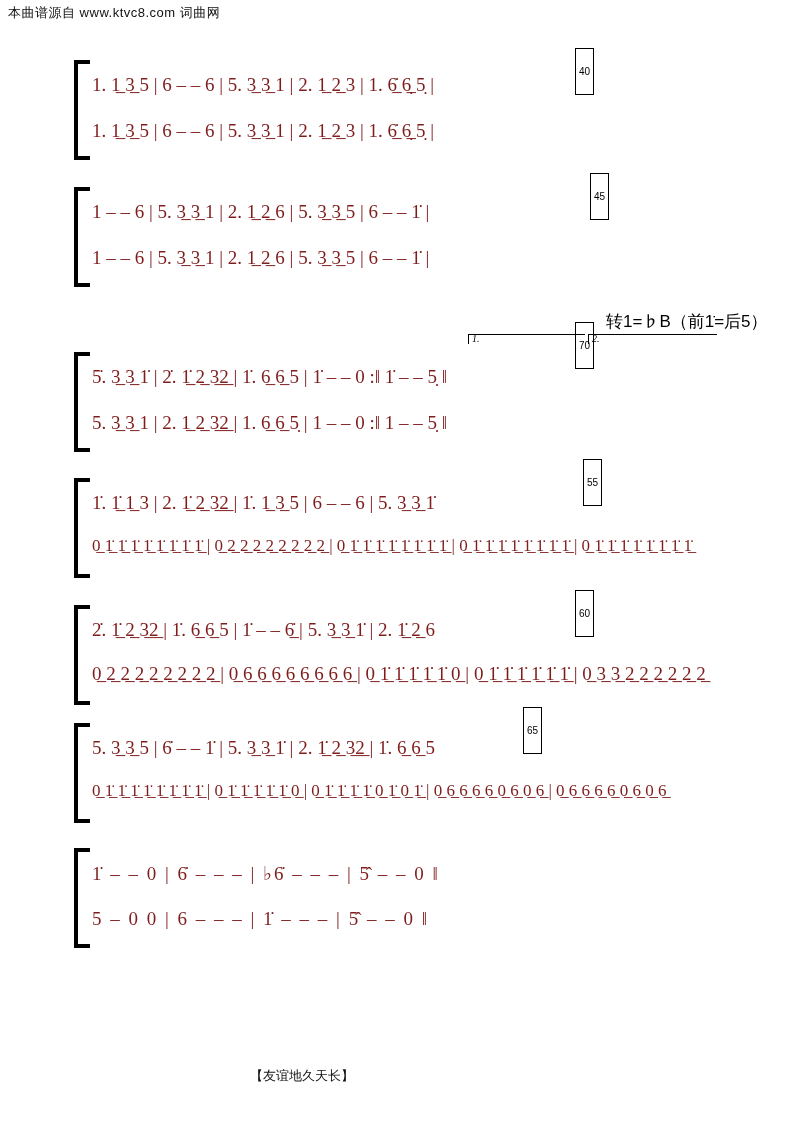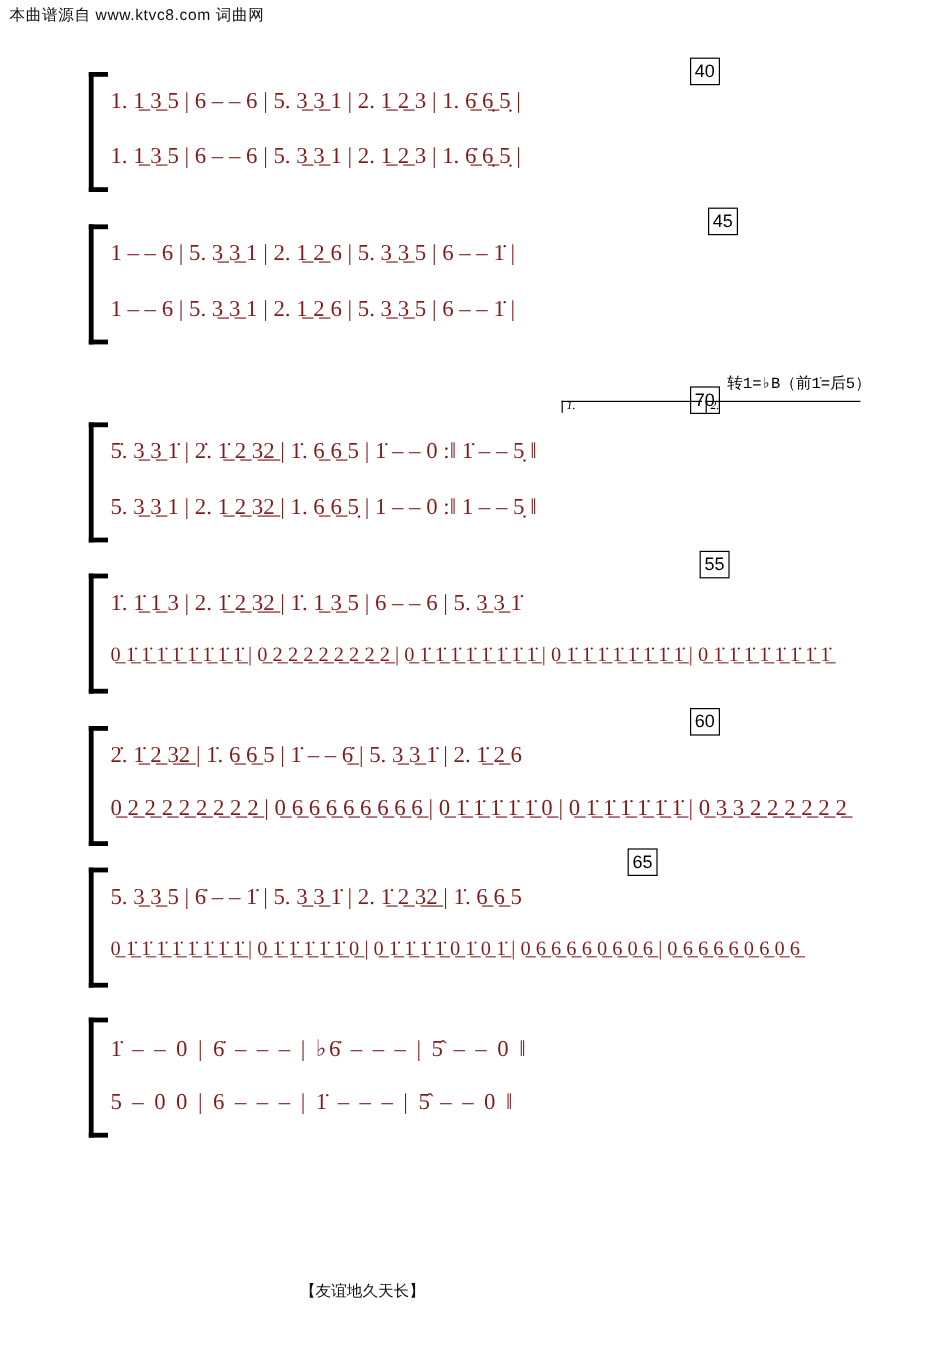--- a/index.html
+++ b/index.html
@@ -34,32 +34,32 @@
     font-size:19px;
     color:#7f1d1d;
     letter-spacing:0px;
   }
 
   
   .measnum{
     position:absolute;
     border:1.5px solid #000;
     font-family:"Liberation Sans", sans-serif;
-    font-size:15px;
+    font-size:10px;
     line-height:13px;
-    padding:4px 3px;
+    padding:16px 3px;
     background:#fff;
     color:#000;
   }
 
   
   .transnote{
     position:absolute;
-    font-size:13px;
-    font-family:Liberation Mono, monospace;
+    font-size:17px;
+    font-family:Liberation Sans, sans-serif;
     color:#000;
     white-space:nowrap;
   }
 
   
   .ending{
     position:absolute;
     border-top:1.4px solid #000;
     height:9px;
   }

